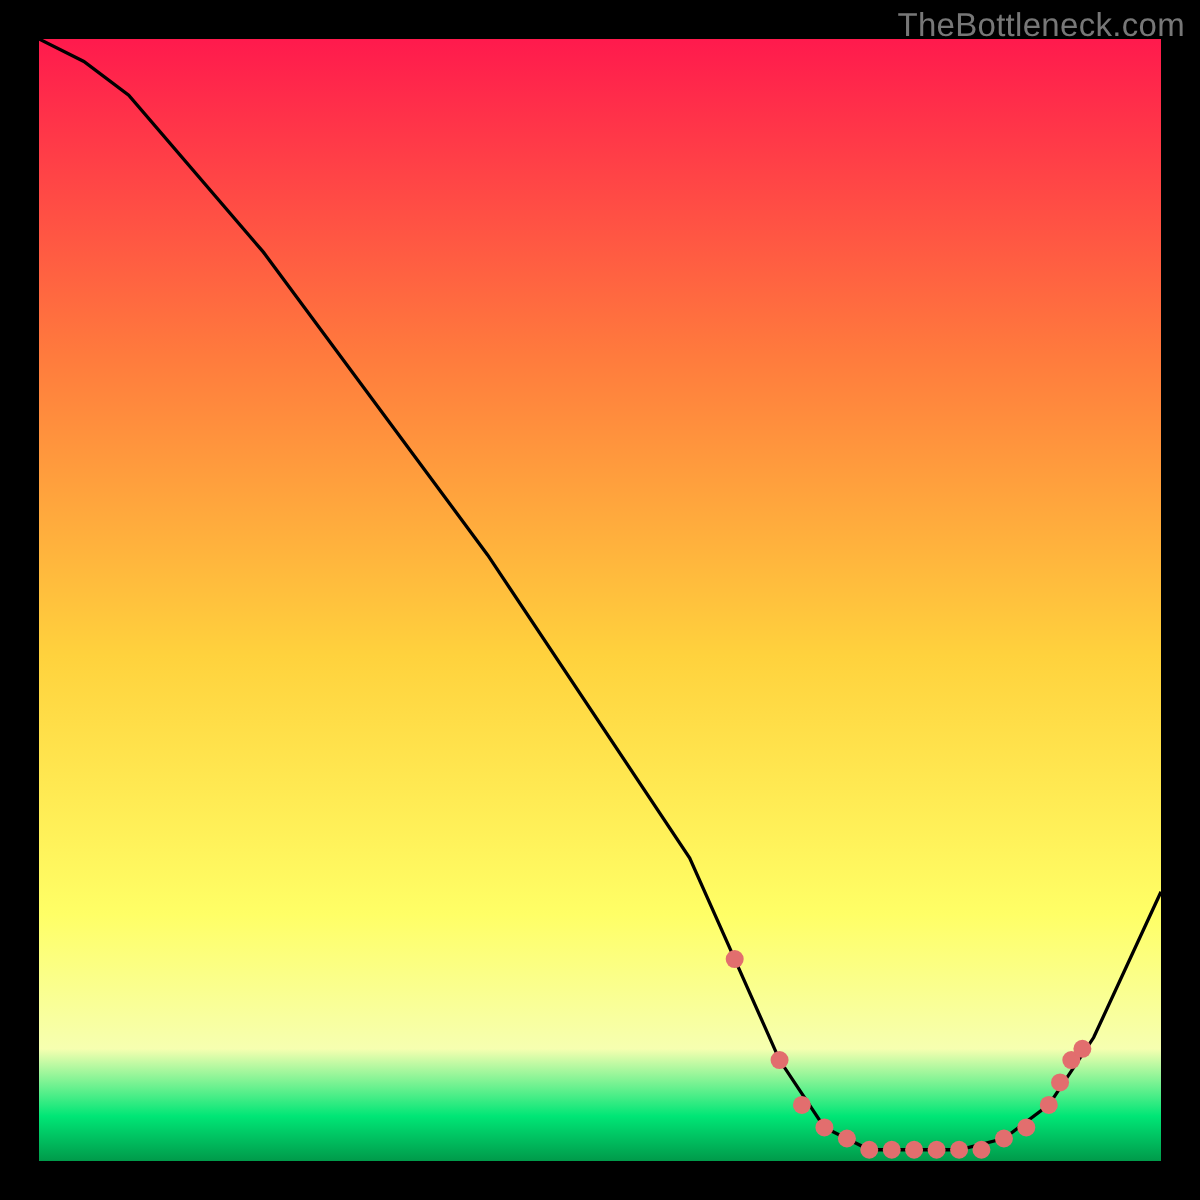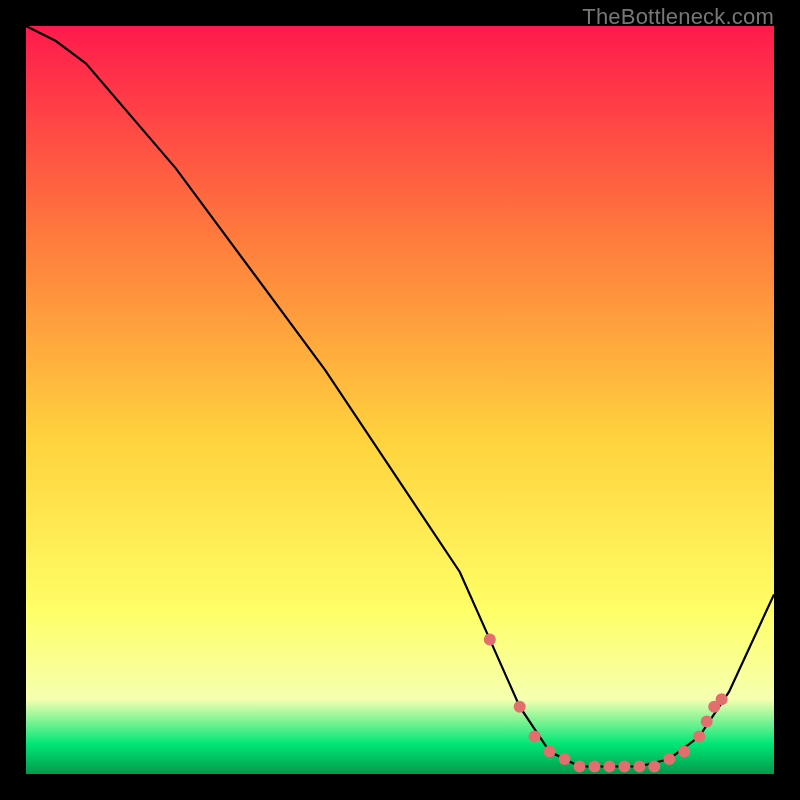--- a/index.html
+++ b/index.html
@@ -13,21 +13,21 @@
   }
   .frame {
     position: relative;
     width: 800px;
     height: 800px;
     background: #000;
   }
   .watermark {
     position: absolute;
     top: 4px;
-    right: 26px;
+    right: 10px;
     color: #777;
     font-size: 22px;
     font-weight: 500;
     z-index: 10;
     letter-spacing: 0.2px;
   }
   .plot-area {
     position: absolute;
     left: 26px;
     top: 26px;

